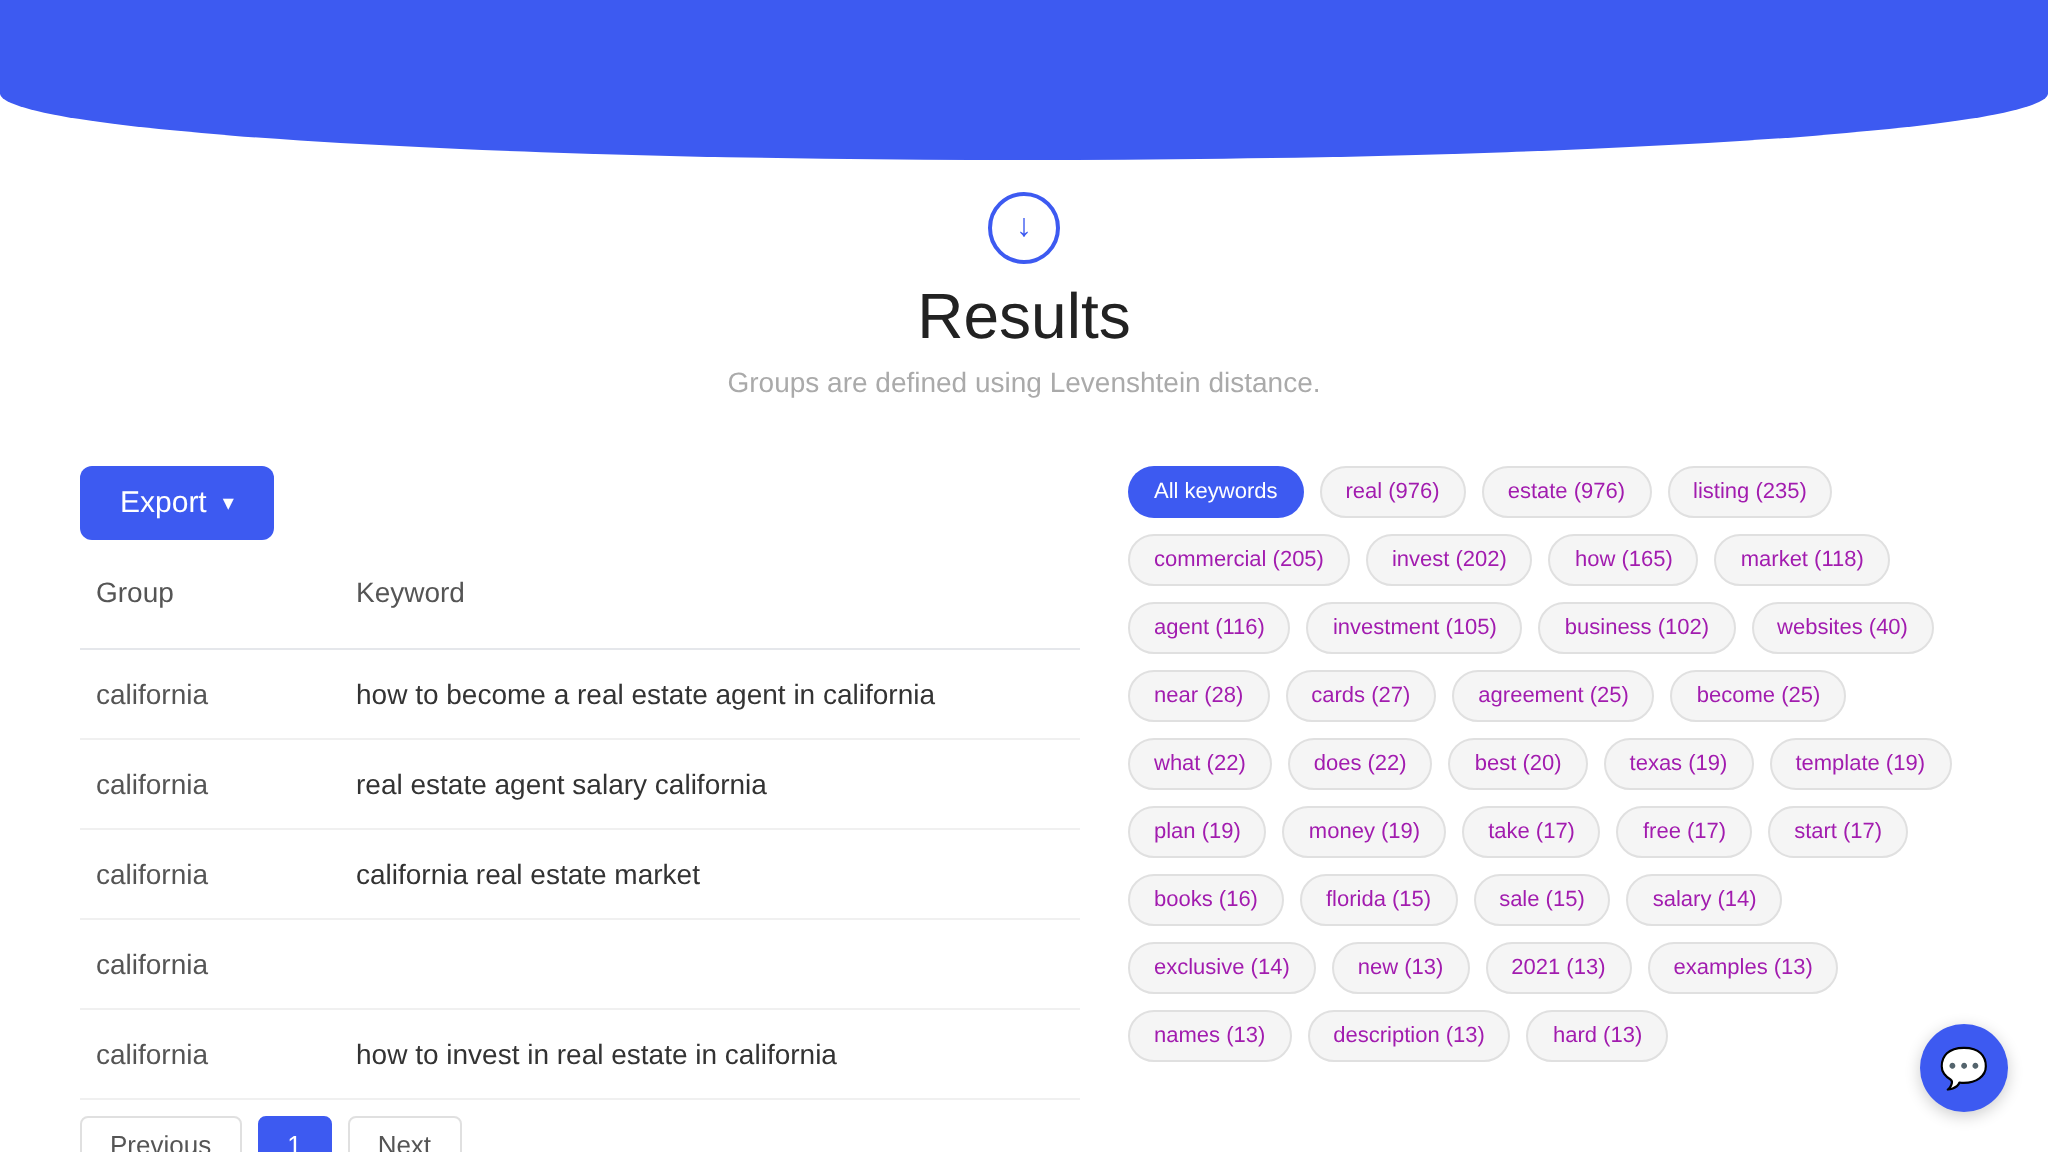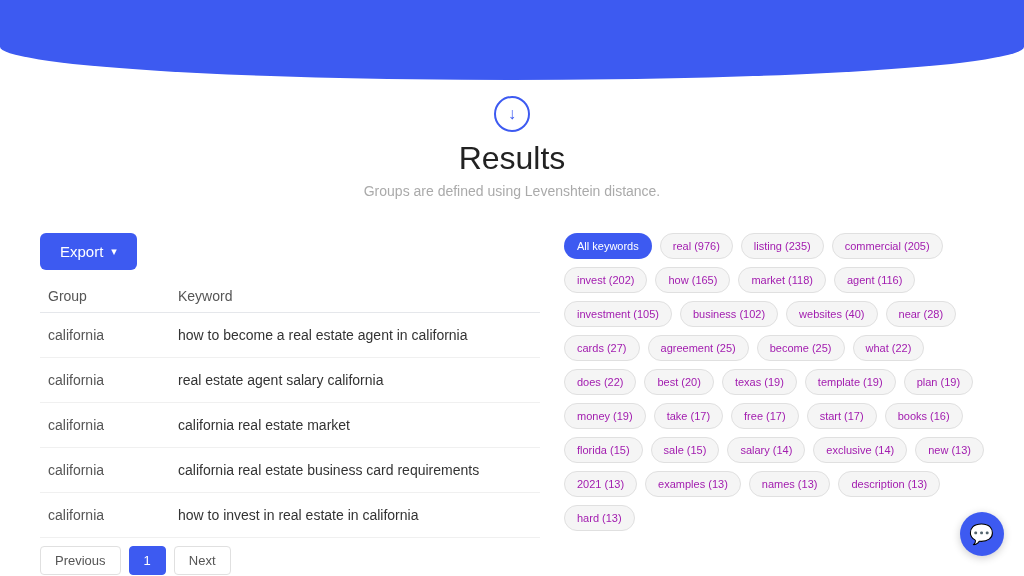--- a/index.html
+++ b/index.html
@@ -71,21 +71,21 @@
       gap: 8px;
       margin-bottom: 18px;
     }
 
     .export-btn .chevron {
       font-size: 11px;
     }
 
     .table-header {
       display: flex;
-      padding: 0 8px 8px 8px;
+      padding: 0 8px 20px 8px;
       border-bottom: 1px solid #e5e7eb;
       color: #555;
       font-size: 14px;
       font-weight: 500;
     }
 
     .col-group { width: 130px; flex-shrink: 0; }
     .col-keyword { flex: 1; }
 
     .table-row {
@@ -210,39 +210,39 @@
         <div class="table-row">
     <span class="group-label">california</span>
     <span class="keyword-text">real estate agent salary california</span>
   </div>
         <div class="table-row">
     <span class="group-label">california</span>
     <span class="keyword-text">california real estate market</span>
   </div>
         <div class="table-row">
     <span class="group-label">california</span>
-    <span class="keyword-text">california real estate business card requirements</span>
   </div>
         <div class="table-row">
     <span class="group-label">california</span>
     <span class="keyword-text">how to invest in real estate in california</span>
   </div>
       </div>
 
     <div class="pagination">
       <button class="page-btn">Previous</button>
       <button class="page-btn page-btn-active">1</button>
       <button class="page-btn">Next</button>
     </div>
   </div>
 
   <div class="right-panel">
     <div class="tags-container" id="tags-container">
         <span class="tag tag-active">All keywords</span>
         <span class="tag tag-gray">real (976)</span>
+        <span class="tag tag-gray">estate (976)</span>
         <span class="tag tag-gray">listing (235)</span>
         <span class="tag tag-gray">commercial (205)</span>
         <span class="tag tag-gray">invest (202)</span>
         <span class="tag tag-gray">how (165)</span>
         <span class="tag tag-gray">market (118)</span>
         <span class="tag tag-gray">agent (116)</span>
         <span class="tag tag-gray">investment (105)</span>
         <span class="tag tag-gray">business (102)</span>
         <span class="tag tag-gray">websites (40)</span>
         <span class="tag tag-gray">near (28)</span>

